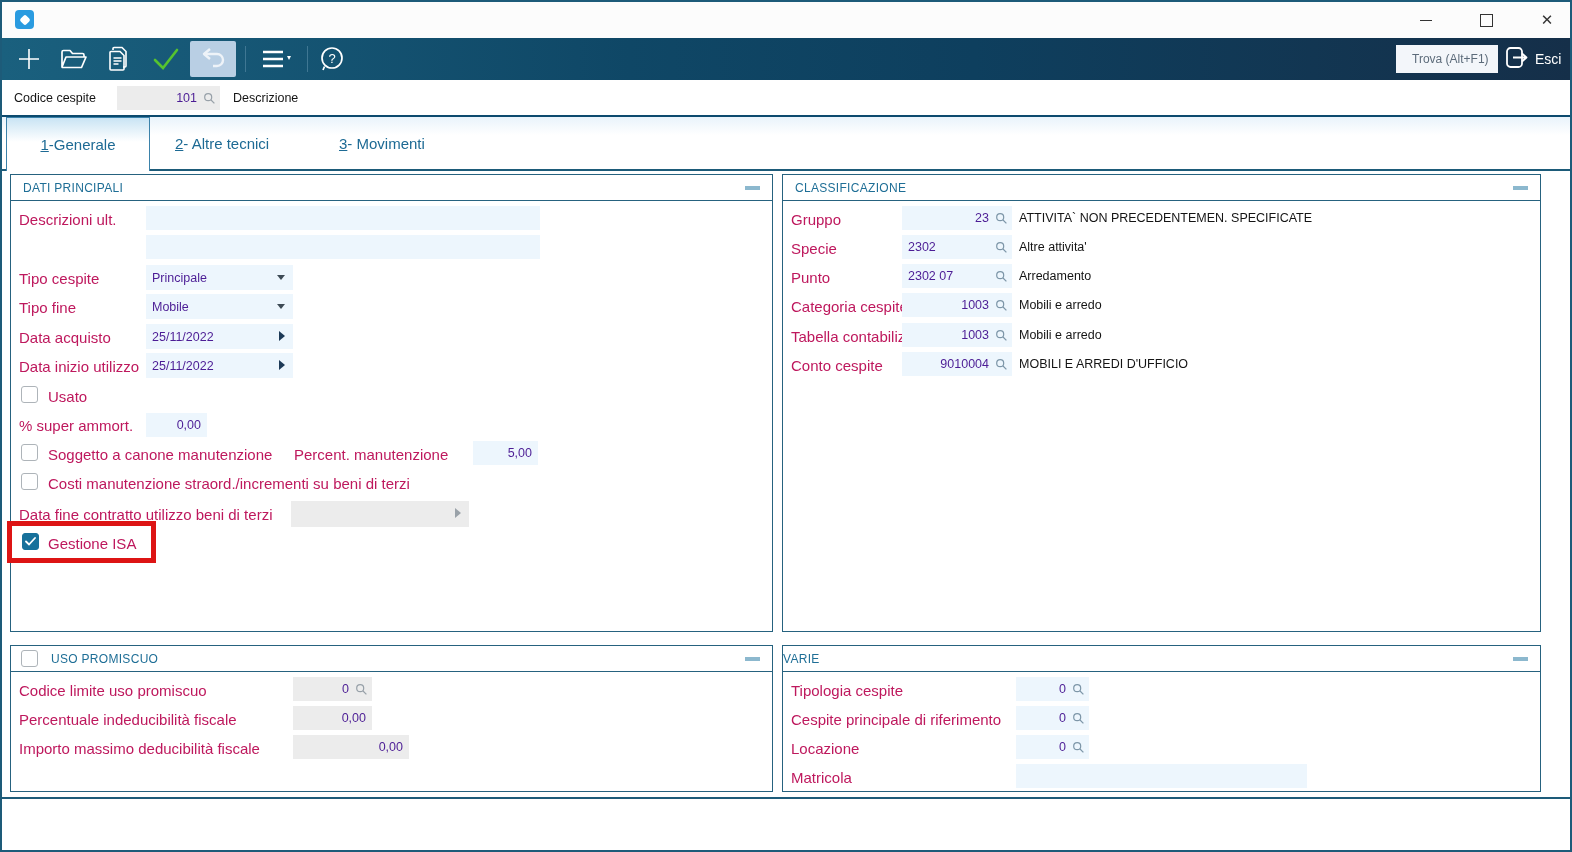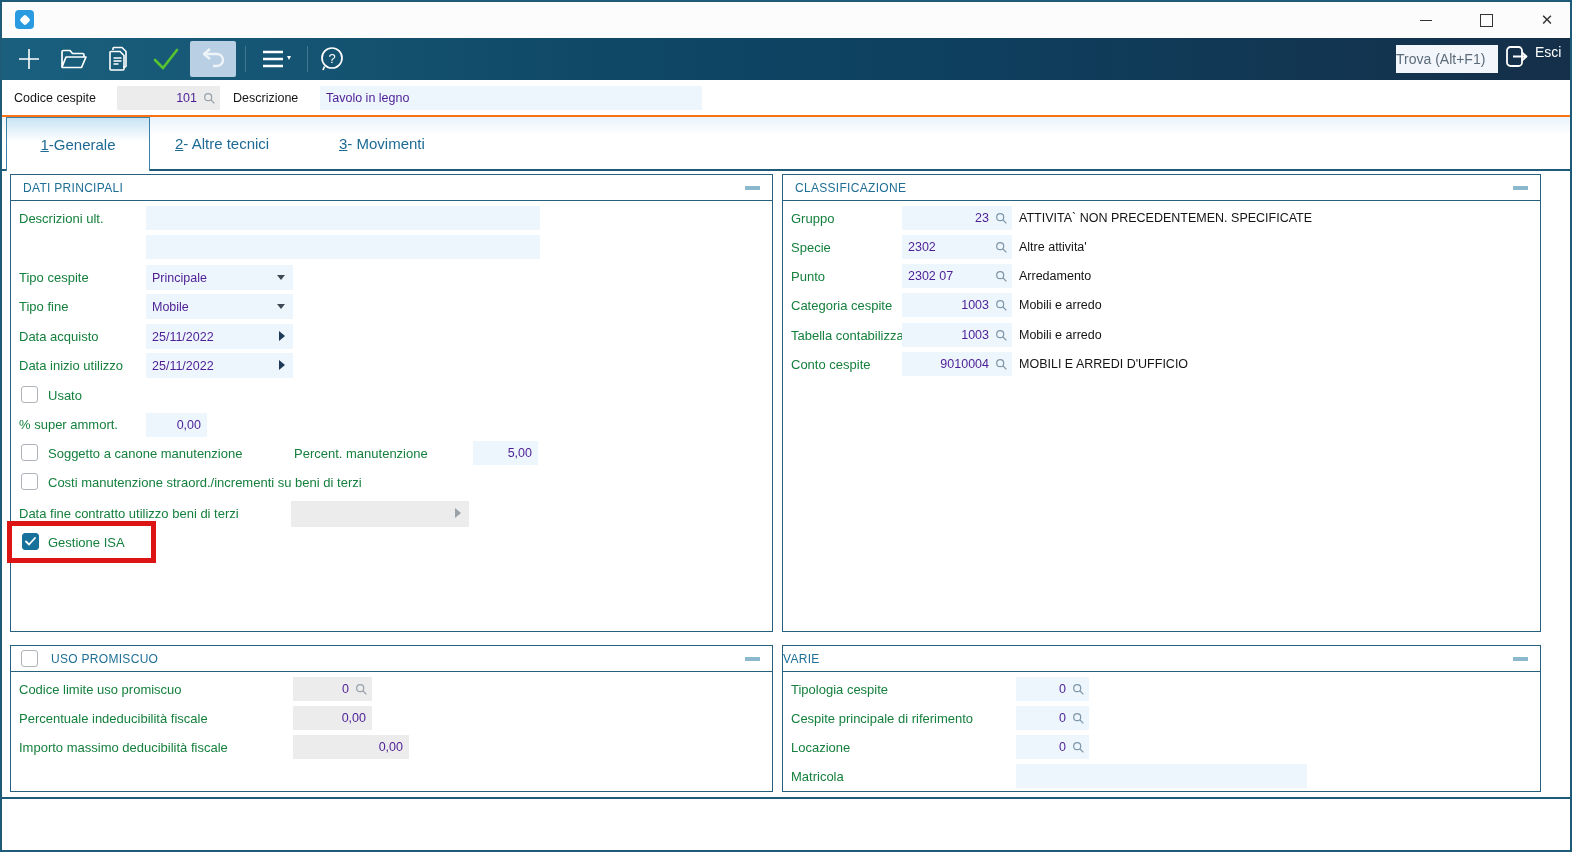--- a/index.html
+++ b/index.html
@@ -19,25 +19,25 @@
   .wbtn.close { font-size:15px; }
 
   
   .toolbar { position:absolute; left:0; top:36px; width:100%; height:42px;
              background:linear-gradient(90deg,#1a607e 0%, #0f4766 40%, #0e3f5e 62%, #152f49 100%); }
   .tbtn { position:absolute; top:3px; width:36px; height:36px; display:flex; align-items:center; justify-content:center; }
   .tbtn svg { display:block; }
   .tbtn.undo { width:46px; background:#b9cfe4; border-radius:2px; }
   .tsep { position:absolute; top:8px; width:1px; height:26px; background:#3f7793; }
   .trova { position:absolute; left:1394px; top:7px; width:102px; height:28px; background:#f3f6fa;
-           color:#5c6b7a; font-size:14px; display:flex; align-items:center; padding-left:0; }
-  .esci { position:absolute; left:1502px; top:6px; height:30px; display:flex; gap:6px; color:#fff; font-size:14px; }
-
-  
-  .headrow { position:absolute; left:0; top:78px; width:100%; height:37px; background:#fff; border-bottom:2px solid #f97316; }
+           color:#5c6b7a; font-size:12px; display:flex; align-items:center; padding-left:16px; }
+  .esci { position:absolute; left:1502px; top:6px; height:30px; display:flex; align-items:center; gap:6px; color:#fff; font-size:14px; }
+
+  
+  .headrow { position:absolute; left:0; top:78px; width:100%; height:37px; background:#fff; border-bottom:2px solid #0c4a6e; }
   .lbl { font-size:12.5px; color:#141414; white-space:nowrap; }
   .field { position:absolute; background:#edf6fd; height:24px; font-size:12.5px; color:#4c1d95;
            display:flex; align-items:center; }
   .field.gray { background:#ececec; }
   .field .val { flex:1; padding:0 6px; white-space:nowrap; }
   .field .val.right { text-align:right; }
   .mag { width:13px; height:13px; margin-right:4px; flex:none; color:#7d96a8; }
   .gray .mag { color:#97a0a8; }
   .caret { position:absolute; right:8px; top:10px; width:0; height:0; border-left:4.5px solid transparent; border-right:4.5px solid transparent; border-top:5.5px solid #3d4a55; }
   .datearr { position:absolute; right:8px; top:7px; width:0; height:0; border-top:5px solid transparent; border-bottom:5px solid transparent; border-left:6px solid #1d3a57; }
@@ -54,21 +54,21 @@
   .content { position:absolute; left:0; top:167px; width:100%; height:630px; background:#fff;
              border-top:2px solid #1d5b79; border-bottom:2px solid #1d5b79; }
   .panel { position:absolute; background:#fff; border:1.5px solid #26627f;padding-left:28px; }
   .phead { position:absolute; left:0; top:0; right:0; height:26px; border-bottom:1.5px solid #26627f;
            display:flex; align-items:center; }
   .ptitle { font-size:12px; color:#1e6e96; letter-spacing:0.3px; }
   .minus { position:absolute; right:12px; top:11px; width:15px; height:4px; background:#8cb8ce; }
   .cb { position:absolute; width:17px; height:17px; background:#fff; border:1px solid #aeb4b9; border-radius:3px; }
   .cb.checked { background:#17719b; border-color:#17719b; }
   .cb.checked svg { display:block; margin:2.5px auto 0; }
-  .plabel { position:absolute; font-size:13px; color:#15803d; white-space:nowrap; }
+  .plabel { position:absolute; font-size:15px; color:#be185d; white-space:nowrap; }
   .desc { position:absolute; font-size:12.5px; color:#141414; white-space:nowrap; }
 
   .hl-rect { position:absolute; left:5px; top:519px; width:149px; height:42px; border:5px solid #dd1414; z-index:50; }
 </style>
 </head>
 <body>
 
 <div class="window">
 
   <div class="titlebar">
@@ -149,23 +149,20 @@
   <div class="headrow">
     <span class="lbl" style="position:absolute; left:12px; top:11px">Codice cespite</span>
     <div class="field gray" style="left:115px; top:6px; width:103px">
       <span class="val right">101</span>
       <span class="mag"><svg width="13" height="13" viewBox="0 0 13 13">
             <circle cx="5.2" cy="5.2" r="3.5" fill="none" stroke="currentColor" stroke-width="1.2"></circle>
             <path d="M8 8l3.4 3.4" stroke="currentColor" stroke-width="1.2"></path>
           </svg></span>
     </div>
     <span class="lbl" style="position:absolute; left:231px; top:11px">Descrizione</span>
-    <div class="field" style="left:318px; top:6px; width:382px">
-      <span class="val">Tavolo in legno</span>
-    </div>
   </div>
 
   <div class="tabstrip">
     <div class="tab active">
       <span class="num">1</span>
         <span> -Generale</span>
     </div>
     <div class="tab" style="left:173px">
       <span class="num">2</span>
         <span> - Altre tecnici</span>

